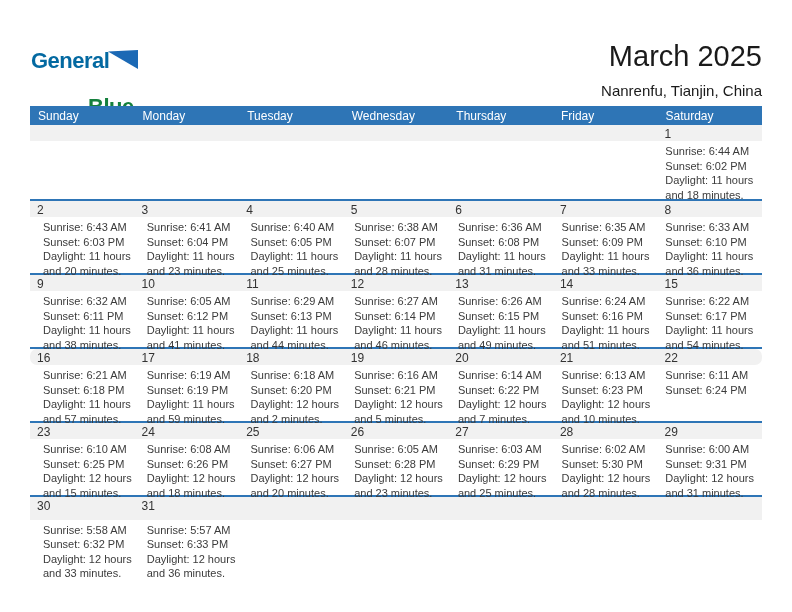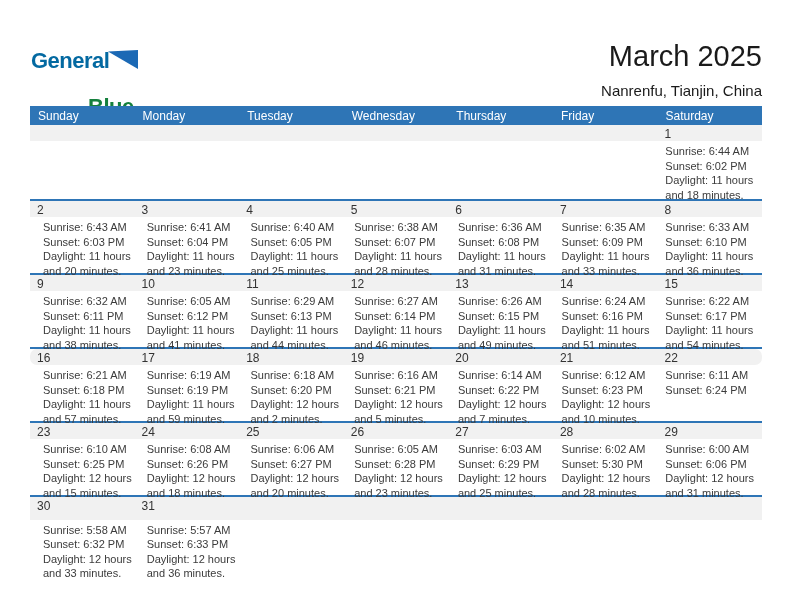--- a/index.html
+++ b/index.html
@@ -206,21 +206,21 @@
             <div class="line">Sunrise: 6:16 AM</div>
             <div class="line">Sunset: 6:21 PM</div>
             <div class="line">Daylight: 12 hours and 5 minutes.</div>
           </div>
           <div class="cell">
             <div class="line">Sunrise: 6:14 AM</div>
             <div class="line">Sunset: 6:22 PM</div>
             <div class="line">Daylight: 12 hours and 7 minutes.</div>
           </div>
           <div class="cell">
-            <div class="line">Sunrise: 6:12 AM</div>
+            <div class="line">Sunrise: 6:13 AM</div>
             <div class="line">Sunset: 6:23 PM</div>
             <div class="line">Daylight: 12 hours and 10 minutes.</div>
           </div>
           <div class="cell">
             <div class="line">Sunrise: 6:11 AM</div>
             <div class="line">Sunset: 6:24 PM</div>
           </div>
         </div>
       </div>
       <div class="week bordered" style="border-top-color: rgb(46, 117, 182);">
@@ -259,21 +259,21 @@
             <div class="line">Sunset: 6:29 PM</div>
             <div class="line">Daylight: 12 hours and 25 minutes.</div>
           </div>
           <div class="cell">
             <div class="line">Sunrise: 6:02 AM</div>
             <div class="line">Sunset: 5:30 PM</div>
             <div class="line">Daylight: 12 hours and 28 minutes.</div>
           </div>
           <div class="cell">
             <div class="line">Sunrise: 6:00 AM</div>
-            <div class="line">Sunset: 6:06 PM</div>
+            <div class="line">Sunset: 9:31 PM</div>
             <div class="line">Daylight: 12 hours and 31 minutes.</div>
           </div>
         </div>
       </div>
       <div class="week bordered last" style="border-top-color: rgb(46, 117, 182);">
         <div class="band" style="background: rgb(241, 241, 241);">
           <div class="daynum">30</div>
           <div class="daynum">31</div>
           <div class="daynum"></div>
           <div class="daynum"></div>

